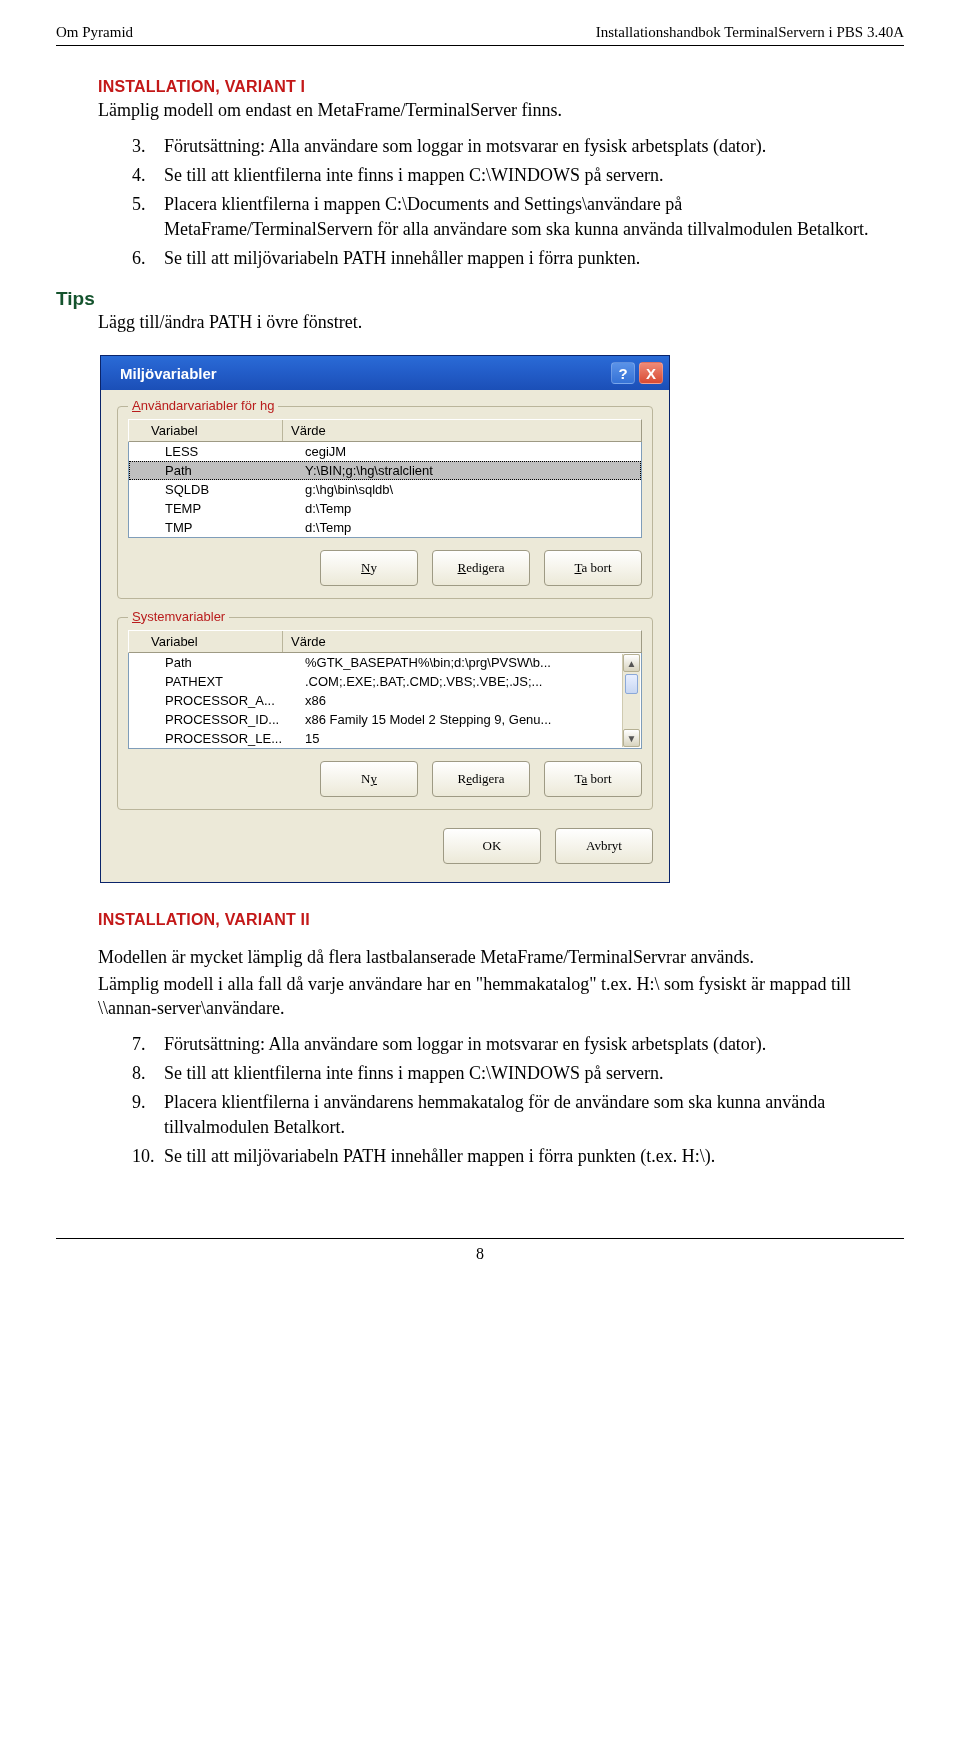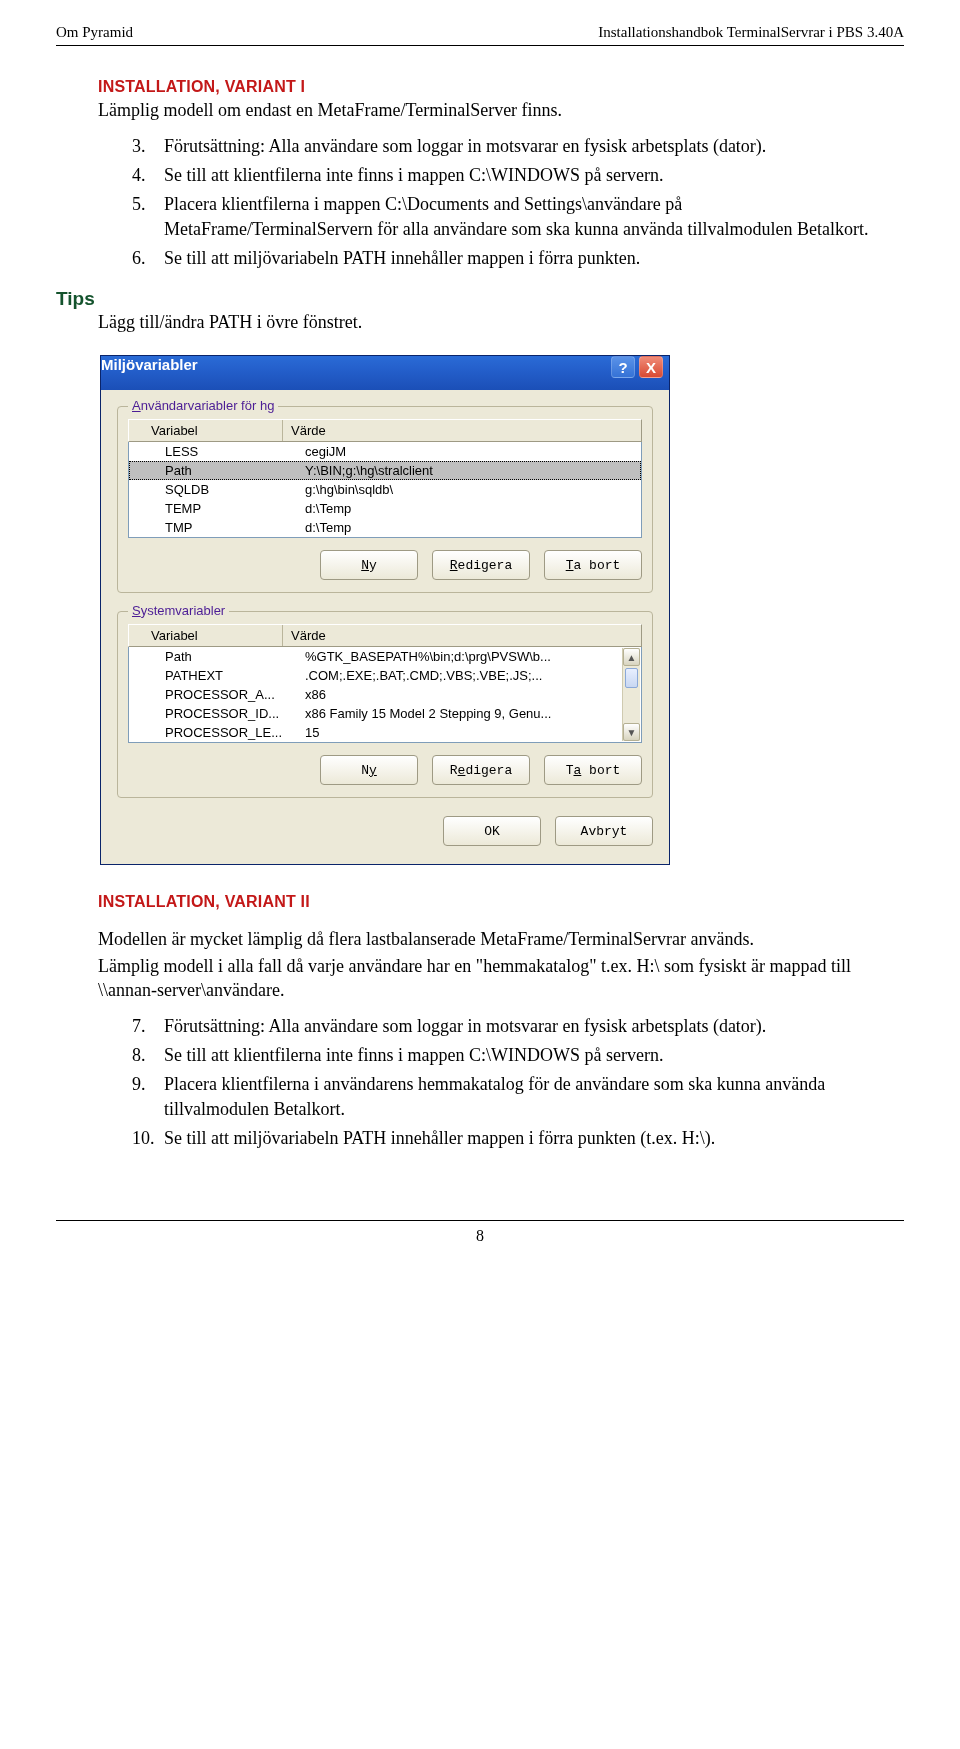--- a/index.html
+++ b/index.html
@@ -10,62 +10,62 @@
   .content { padding: 26px 10px 0 42px; }
   h4.sectionhead { color: #c31818; font-family: Arial, Helvetica, sans-serif; font-weight: bold; font-size: 16px; letter-spacing: .2px; }
   .para { font-size: 18px; line-height: 1.35; margin-top: 2px; }
   .ol { list-style: none; padding-left: 34px; margin-top: 12px; font-size: 18px; line-height: 1.38; }
   .ol li { position: relative; padding-left: 32px; margin-bottom: 4px; }
   .ol li .num { position: absolute; left: 0; top: 0; }
   .tips-label { color: #14532d; font-family: Arial, Helvetica, sans-serif; font-weight: bold; font-size: 19px; margin-left: -42px; margin-top: 18px; }
   .tips-body { font-size: 18px; margin-top: 2px; }
   
   .dialog { width: 570px; margin: 22px 0 14px 2px; background: #ece9d8; border: 1px solid #0a246a; font-family: Tahoma, Arial, sans-serif; font-size: 13px; color: #000; }
-  .titlebar { height: 34px; background: linear-gradient(#2a6bd6,#245fcb 40%,#1b4fb7); display: flex; align-items: flex-start; justify-content: space-between; padding: 0 6px 0 0; color: #fff; font-weight: bold; font-size: 15px; }
+  .titlebar { height: 34px; background: linear-gradient(#2a6bd6,#245fcb 40%,#1b4fb7); display: flex; align-items: center; justify-content: space-between; padding: 0 6px 0 19px; color: #fff; font-weight: bold; font-size: 15px; }
   .titlebar .buttons { display: flex; gap: 4px; }
   .tbtn { width: 24px; height: 22px; border: 1px solid #fff3; border-radius: 4px; display: flex; align-items: center; justify-content: center; font-weight: bold; }
   .tbtn.help { background: linear-gradient(#5a92e8,#3572d6); color: #fff; }
   .tbtn.close { background: linear-gradient(#f08b78,#d84a33); color: #fff; }
   .dialog-body { padding: 16px 16px 18px 16px; }
   .group { border: 1px solid #bab59b; border-radius: 4px; padding: 12px 10px 12px 10px; position: relative; margin-bottom: 18px; background: #ece9d8; }
-  .group .legend { position: absolute; top: -9px; left: 10px; background: #ece9d8; padding: 0 4px; font-size: 13px; color: #4c1d95; }
+  .group .legend { position: absolute; top: -9px; left: 10px; background: #ece9d8; padding: 0 4px; font-size: 13px; color: #b91c1c; }
   .group .legend u { text-decoration: underline; }
   .listhead { display: flex; background: #ece9d8; border: 1px solid #fff; border-right-color: #9e9a84; border-bottom-color: #9e9a84; padding-left: 14px; }
   .listhead .hc { padding: 3px 8px; border-right: 1px solid #bab59b; }
   .listhead .hc:first-child { width: 140px; }
   .listhead .hc:last-child { flex: 1; border-right: none; }
   .listrows { background: #fff; border: 1px solid #7f9db9; border-top: none; }
   .lr { display: flex; padding-left: 28px; }
   .lr .c1 { width: 140px; padding: 2px 8px; }
   .lr .c2 { flex: 1; padding: 2px 8px; }
   .lr.sel { background: #bfbfbf; }
   .lr.sel .c1, .lr.sel .c2 { background: #bfbfbf; }
   .lr.sel { outline: 1px dotted #000; outline-offset: -1px; }
   .scrollcol { position: relative; }
   .sv-scroll { position: absolute; right: 1px; top: 1px; bottom: 1px; width: 18px; background: #ece9d8; border-left: 1px solid #cfcab0; display: flex; flex-direction: column; justify-content: space-between; }
   .sv-scroll .arr { height: 18px; background: linear-gradient(#fff,#d8d4bf); border: 1px solid #b5b093; border-radius: 2px; display: flex; align-items: center; justify-content: center; font-size: 10px; color: #555; }
   .sv-scroll .thumb { flex: .35; margin: 2px; background: linear-gradient(#e8efff,#c8d7f2); border: 1px solid #8aa8d8; border-radius: 2px; }
   .sv-scroll .track { flex: .65; }
   .btnrow { display: flex; justify-content: flex-end; gap: 14px; margin-top: 12px; }
-  .winbtn { min-width: 98px; height: 30px; background: linear-gradient(#fff,#ece9d8); border: 1px solid #9e9a84; border-radius: 4px; font-family: Liberation Mono, monospace; font-size: 13px; display: flex; align-items: center; justify-content: center; padding: 0 10px; }
+  .winbtn { min-width: 98px; height: 36px; background: linear-gradient(#fff,#ece9d8); border: 1px solid #9e9a84; border-radius: 4px; font-family: Liberation Serif, serif; font-size: 13px; display: flex; align-items: center; justify-content: center; padding: 0 10px; }
   .winbtn u { text-decoration: underline; }
   .dlg-action-row { display: flex; justify-content: flex-end; gap: 14px; margin-top: 4px; }
   .section2 { margin-top: 28px; }
   .footer { margin-top: 70px; }
   .footer .rule { margin-bottom: 6px; }
   .pagenum { text-align: center; font-size: 16px; }
 </style>
 </head>
 <body>
 
 <div class="page">
 
   <div class="header-row">
     <span>Om Pyramid</span>
-    <span>Installationshandbok TerminalServrar i PBS 3.40A</span>
+    <span>Installationshandbok TerminalServern i PBS 3.40A</span>
   </div>
   <div class="rule"></div>
 
   <div class="content">
 
     <h4 class="sectionhead">INSTALLATION, VARIANT I</h4>
     <p class="para">Lämplig modell om endast en MetaFrame/TerminalServer finns.</p>
 
     <ol class="ol">
       <li><span class="num">3.</span><span>Förutsättning: Alla användare som loggar in motsvarar en fysisk arbetsplats (dator).</span></li>

